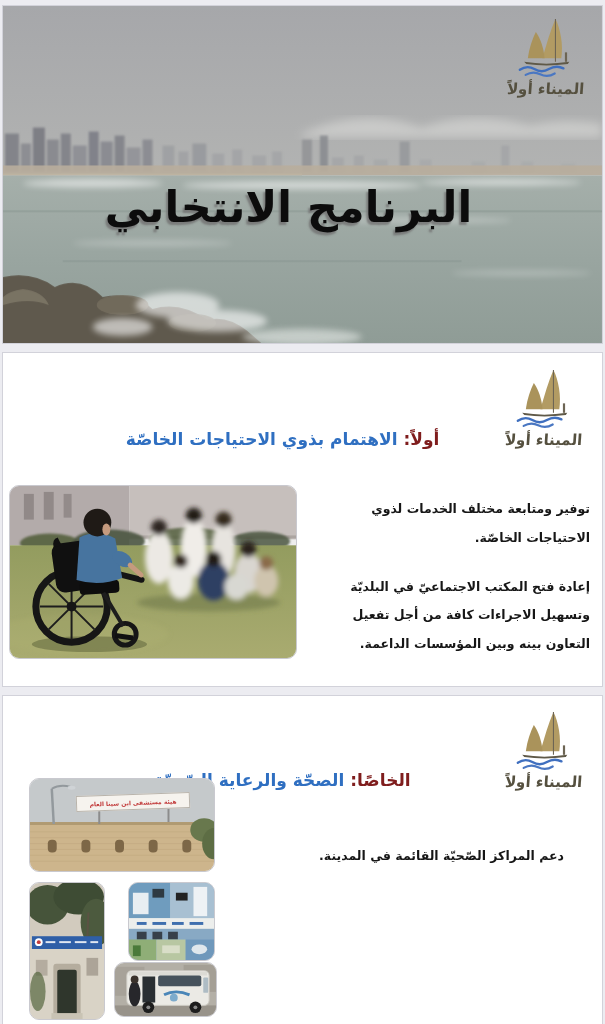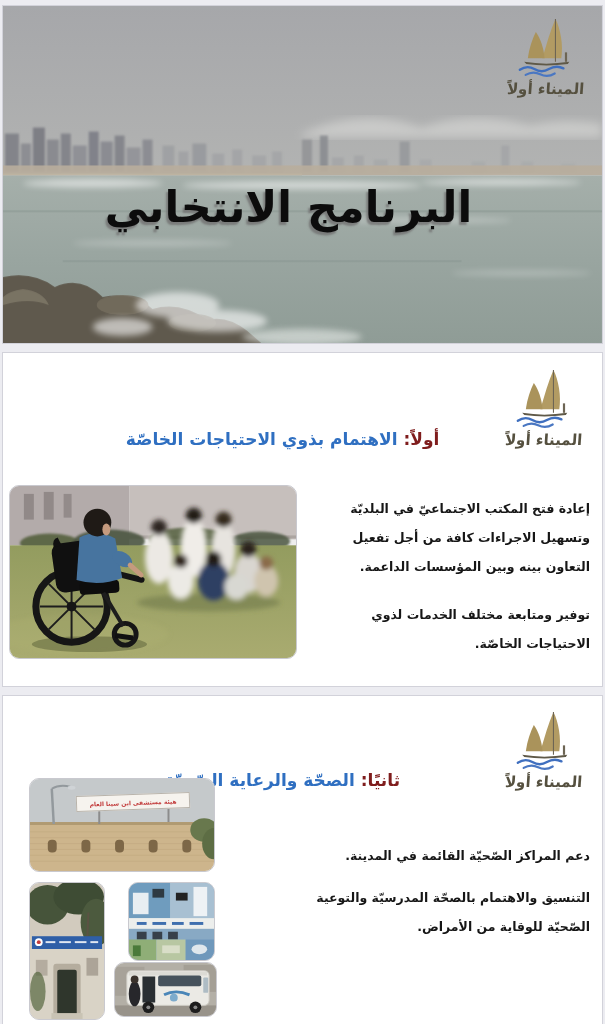--- a/index.html
+++ b/index.html
@@ -47,21 +47,21 @@
   .h-red  { color:#7f1d1d; }
   .h-blue { color:#2f6fc1; }
 
   
   .body-text {
     position:absolute; direction:rtl; font-weight:bold; color:#161616;
     font-size:12.5px; line-height:2.3;
   }
   #slide2 .body-text { top:142px; right:12px; width:285px; text-align:right; }
   #slide2 .body-text p + p { margin-top:20px; }
-  #slide3 .body-text { top:146px; right:12px; width:297px; }
+  #slide3 .body-text { top:146px; right:12px; width:297px; text-align:center; }
   #slide3 .body-text p + p { margin-top:13px; }
 
   
   .photo {
     position:absolute; border-radius:10px; border:1px solid #c9c9cf;
     overflow:hidden; background:#eee;
   }
   .photo svg { position:absolute; inset:0; width:100%; height:100%; }
   #photo-wheelchair { left:6px;  top:132px; width:288px; height:174px; }
   #photo-hospital   { left:26px; top:82px;  width:186px; height:94px;  }
@@ -255,40 +255,40 @@
         <rect x="106" y="150" width="18" height="5" fill="#111111" transform="rotate(8 115 152)"></rect>
         <path d="M70,52 Q88,43 106,53 L113,93 Q90,102 67,95 Z" fill="#47749f"></path>
         <ellipse cx="113" cy="74" rx="11" ry="7" fill="#47749f" transform="rotate(32 113 74)"></ellipse>
         <line x1="121" y1="80" x2="132" y2="90" stroke="#c59a7e" stroke-width="5" stroke-linecap="round"></line>
         <circle cx="88" cy="37" r="14" fill="#1f1a16"></circle>
         <ellipse cx="97" cy="44" rx="4" ry="6" fill="#c59a7e"></ellipse>
       </svg>
     </div>
 
     <div class="body-text">
+      <p>توفير ومتابعة مختلف الخدمات لذوي الاحتياجات الخاصّة.</p>
       <p>إعادة فتح المكتب الاجتماعيّ في البلديّة وتسهيل الاجراءات كافة من أجل تفعيل التعاون بينه وبين المؤسسات الداعمة.</p>
-      <p>توفير ومتابعة مختلف الخدمات لذوي الاحتياجات الخاصّة.</p>
     </div>
   </section>
 
   <section class="slide" id="slide3">
     <div class="logo">
       <svg class="logo-boat" viewBox="0 0 100 88">
         <path d="M63,4 C70,18 74,40 71,58 L45,58 C51,38 56,20 63,4 Z" fill="#b29b63"></path>
         <path d="M36,22 C43,32 47,45 48,58 L25,58 C27,44 31,32 36,22 Z" fill="#aa935b"></path>
         <line x1="63" y1="4" x2="63" y2="63" stroke="#6d6554" stroke-width="1.5"></line>
         <rect x="76" y="50" width="3" height="13" fill="#6d6554"></rect>
         <path d="M20,63 Q50,68 82,63 L80,66 Q50,70 23,66 Z" fill="#5f5948"></path>
         <path d="M14,74 Q24,67 34,73 Q44,79 54,73 Q64,67 74,72" fill="none" stroke="#3f6fbf" stroke-width="3.2" stroke-linecap="round"></path>
         <path d="M22,81 Q32,75 42,80 Q52,85 62,79" fill="none" stroke="#4a77c2" stroke-width="3" stroke-linecap="round"></path>
       </svg>
       <div class="logo-text">الميناء أولاً</div>
     </div>
 
-    <h2 class="heading"><span class="h-red">ثانيًا:</span> <span class="h-blue">الصحّة والرعاية الصّحيّة</span></h2>
+    <h2 class="heading"><span class="h-red">الخاصًا:</span> <span class="h-blue">الصحّة والرعاية الصّحيّة</span></h2>
 
     <div class="photo" id="photo-hospital">
       <svg viewBox="0 0 186 94" preserveAspectRatio="none">
         <rect x="0" y="0" width="186" height="46" fill="#c5c9cb"></rect>
         <rect x="0" y="44" width="186" height="50" fill="#cdb58c"></rect>
         <rect x="0" y="44" width="186" height="3" fill="#b09a72"></rect>
         <g stroke="#bda47c" stroke-width="0.7" opacity="0.7">
           <line x1="0" y1="54" x2="186" y2="54"></line>
             <line x1="0" y1="60" x2="186" y2="60"></line>
           <line x1="0" y1="66" x2="186" y2="66"></line>
@@ -383,17 +383,16 @@
         <circle cx="20" cy="17" r="4" fill="#3a322c"></circle>
         <circle cx="34" cy="46" r="6" fill="#1d1d1d"></circle>
           <circle cx="34" cy="46" r="2" fill="#8a8a8a"></circle>
         <circle cx="82" cy="46" r="6" fill="#1d1d1d"></circle>
           <circle cx="82" cy="46" r="2" fill="#8a8a8a"></circle>
       </svg>
     </div>
 
     <div class="body-text">
       <p>دعم المراكز الصّحيّة القائمة في المدينة.</p>
-      <p>التنسيق والاهتمام بالصحّة المدرسيّة والتوعية الصّحيّة للوقاية من الأمراض.</p>
     </div>
   </section>
 
 </div>
 
 </body></html>

